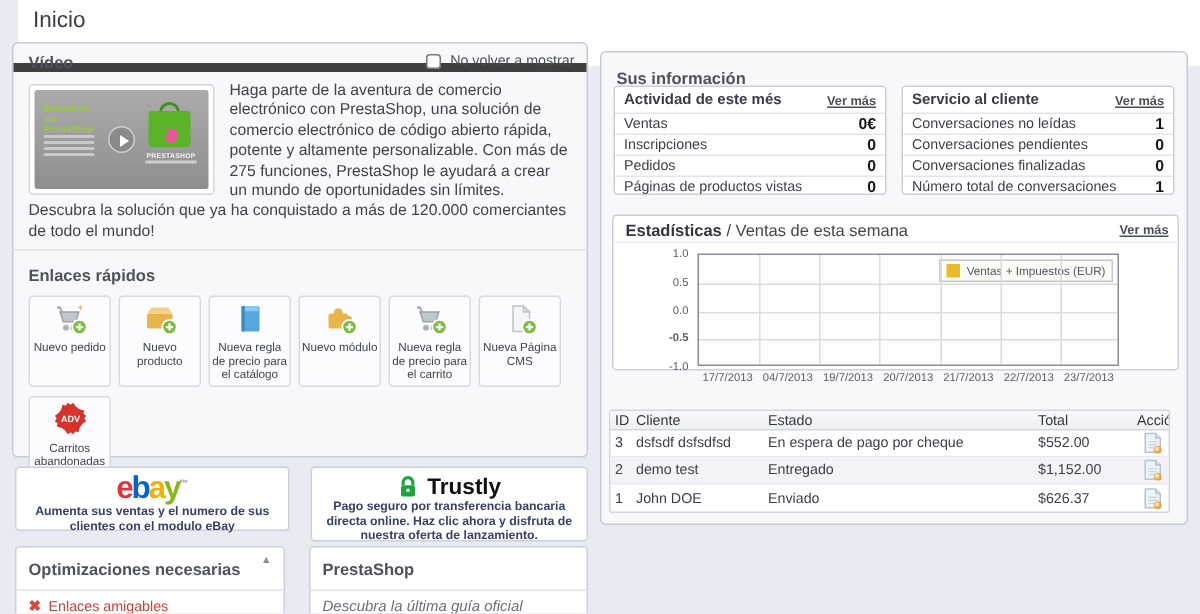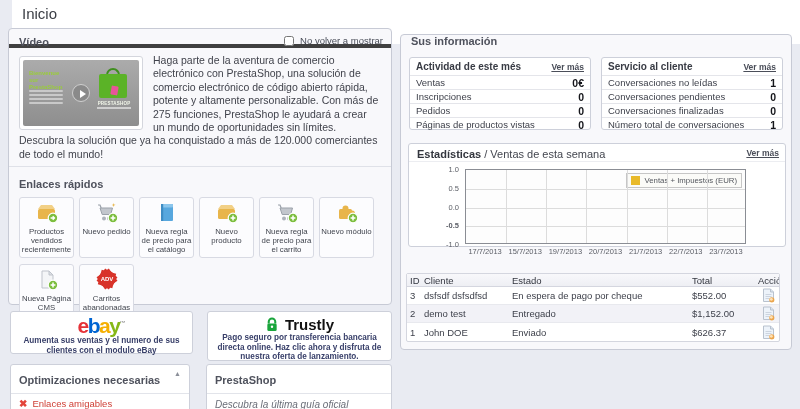--- a/index.html
+++ b/index.html
@@ -8,21 +8,21 @@
   #app { position:relative; width:800px; height:409px; overflow:hidden; background:#E9EBF2; }
 
   .topbar { position:absolute; left:12px; top:0; width:800px; height:44px; background:#FFFFFF; }
   .page-title { position:absolute; left:10px; top:5px; font-size:15px; color:#3B3E45; }
 
   .panel { position:absolute; background:#F8F8FB; border:1px solid #C7CAD5; border-radius:4px; }
   .sec-hd { font-weight:bold; font-size:11px; color:#4F525D; }
 
   
   #left-panel { left:8px; top:28px; width:384px; height:277px; }
-  .lp-hd { position:relative; height:19px; border-bottom:4px solid #404040; }
+  .lp-hd { position:relative; height:19px; border-bottom:6px solid #404040; }
   .lp-hd .sec-hd { position:absolute; left:10px; top:7px; }
   .dismiss { position:absolute; right:8px; top:6px; font-size:9.5px; color:#4A4E59; display:flex; align-items:center; gap:6px; }
   .dismiss input { width:10px; height:10px; }
 
   .video-body { padding:6px 10px 0 10px; overflow:hidden; }
   .thumb { float:left; width:124px; height:74px; background:#FFFFFF; border:1px solid #D4D6DD; border-radius:3px; padding:3px; margin:2px 10px 2px 0; position:relative; cursor:pointer; }
   .thumb-inner { position:relative; width:100%; height:100%; border-radius:2px; background:linear-gradient(#ABABAB,#8E8E8E); overflow:hidden; }
   .thumb-title { position:absolute; left:6px; top:10px; font-size:6px; line-height:7px; font-weight:bold; color:#9ACC3C; width:40px; }
   .thumb-lines { position:absolute; left:6px; top:30px; width:34px; }
   .thumb-lines div { height:2px; background:#C9C9C9; margin-bottom:2px; border-radius:1px; }
@@ -56,21 +56,21 @@
   #opt-box { left:10px; top:364px; width:180px; height:70px; }
   #ps-box { left:206px; top:364px; width:186px; height:70px; }
   .smallbox-hd { position:relative; padding:5px 8px; border-bottom:1px solid #E2E4EA; }
   .collapse-arrow { position:absolute; right:8px; top:5px; font-size:7px; color:#8B8F99; cursor:pointer; }
   .opt-item { display:flex; align-items:center; gap:5px; padding:4px 8px 0 8px; font-size:9.5px; color:#CF4036; cursor:pointer; }
   .x-icon { color:#E3443A; font-size:10px; font-weight:bold; }
   .ps-sub { font-style:italic; font-size:10px; color:#6A6E78; padding:5px 8px 3px 8px; }
 
   
   #right-panel { left:400px; top:34px; width:392px; height:316px; }
-  #right-panel > .sec-hd { position:absolute; left:10px; top:0; }
+  #right-panel > .sec-hd { position:absolute; left:10px; top:12px; }
 
   .statbox { position:absolute; top:22px; width:182px; height:73px; background:#fff; border:1px solid #CDD0DA; border-radius:3px; }
   #activity-box { left:8px; }
   #service-box { right:8px; }
   .statbox-hd { position:relative; height:17px; }
   .statbox-hd .t { position:absolute; left:6px; top:3px; font-size:10px; font-weight:bold; color:#383B44; }
   .vermas { position:absolute; right:6px; top:4px; font-size:8.5px; font-weight:bold; color:#4A4E59; text-decoration:underline; cursor:pointer; }
   .stat-row { height:14px; border-top:1px solid #E4E5EA; display:flex; justify-content:space-between; align-items:center; padding:0 6px; }
   .stat-row .lbl { font-size:9.5px; color:#3C3F49; }
   .stat-row .val { font-size:10.5px; font-weight:bold; color:#14151A; }
@@ -139,76 +139,67 @@
         </div>
       </div>
       <div class="video-text">Haga parte de la aventura de comercio electrónico con PrestaShop, una solución de comercio electrónico de código abierto rápida, potente y altamente personalizable. Con más de 275 funciones, PrestaShop le ayudará a crear un mundo de oportunidades sin límites. Descubra la solución que ya ha conquistado a más de 120.000 comerciantes de todo el mundo!</div>
     </div>
     <div class="ql-hd">
       <span class="sec-hd">Enlaces rápidos</span>
     </div>
     <div class="tiles" id="tiles">
         <div class="tile">
           <div class="tile-icon"><svg width="26" height="26" viewBox="0 0 26 26">
-              <rect x="4" y="9" width="17" height="10" rx="1.5" fill="#E8B54B"></rect>
-              <path d="M4 9l3-4h11l3 4z" fill="#F2D086"></path>
-              <circle cx="19" cy="18" r="4.8" fill="#7CBE3E" stroke="#fff" stroke-width="1.2"></circle>
-              <path d="M16.6 18h3.6m-1.5-1.7l1.8 1.7-1.8 1.7" stroke="#fff" stroke-width="1.3" fill="none"></path>
-            </svg></div>
-          <div class="tile-label">Productos vendidos recientemente</div>
-        </div>
-        <div class="tile">
-          <div class="tile-icon"><svg width="26" height="26" viewBox="0 0 26 26">
               <path d="M6 8h12.5l-1.8 6.5H8.2z" fill="#C2C6CD" stroke="#9BA1AA"></path>
               <circle cx="10" cy="18.5" r="2" fill="#AEB3BB"></circle>
               <circle cx="15" cy="18.5" r="2" fill="#AEB3BB"></circle>
               <path d="M4 5h2l1.2 3" stroke="#9BA1AA" stroke-width="1.2" fill="none"></path>
               <path d="M19.5 3l.5 1.4 1.5.4-1.4.6-.4 1.6-.6-1.5-1.4-.5 1.4-.5z" fill="#E8B54B"></path>
               <circle cx="19" cy="18" r="4.8" fill="#7CBE3E" stroke="#fff" stroke-width="1.2"></circle>
               <path d="M19 15.6v4.8M16.6 18h4.8" stroke="#fff" stroke-width="1.5"></path>
             </svg></div>
           <div class="tile-label">Nuevo pedido</div>
         </div>
         <div class="tile">
           <div class="tile-icon"><svg width="26" height="26" viewBox="0 0 26 26">
-              <rect x="7" y="4" width="12" height="17" rx="1" fill="#57A7DE"></rect>
-              <rect x="7" y="4" width="12" height="3.5" rx="1" fill="#8CC6EC"></rect>
-              <rect x="7" y="4" width="2.2" height="17" fill="#3E8CC4"></rect>
-            </svg></div>
-          <div class="tile-label">Nueva regla de precio para el catálogo</div>
-        </div>
-        <div class="tile">
-          <div class="tile-icon"><svg width="26" height="26" viewBox="0 0 26 26">
               <rect x="4" y="9" width="17" height="10" rx="1.5" fill="#E8B54B"></rect>
               <path d="M4 9l3-4h11l3 4z" fill="#F2D086"></path>
               <circle cx="19" cy="18" r="4.8" fill="#7CBE3E" stroke="#fff" stroke-width="1.2"></circle>
               <path d="M19 15.6v4.8M16.6 18h4.8" stroke="#fff" stroke-width="1.5"></path>
             </svg></div>
           <div class="tile-label">Nuevo producto</div>
+        </div>
+        <div class="tile">
+          <div class="tile-icon"><svg width="26" height="26" viewBox="0 0 26 26">
+              <rect x="7" y="4" width="12" height="17" rx="1" fill="#57A7DE"></rect>
+              <rect x="7" y="4" width="12" height="3.5" rx="1" fill="#8CC6EC"></rect>
+              <rect x="7" y="4" width="2.2" height="17" fill="#3E8CC4"></rect>
+            </svg></div>
+          <div class="tile-label">Nueva regla de precio para el catálogo</div>
+        </div>
+        <div class="tile">
+          <div class="tile-icon"><svg width="26" height="26" viewBox="0 0 26 26">
+              <rect x="5" y="9" width="13" height="10" rx="1.5" fill="#E8B54B"></rect>
+              <circle cx="11.5" cy="8.5" r="3" fill="#E8B54B"></circle>
+              <circle cx="18" cy="13.5" r="3" fill="#E8B54B"></circle>
+              <circle cx="19" cy="18" r="4.8" fill="#7CBE3E" stroke="#fff" stroke-width="1.2"></circle>
+              <path d="M19 15.6v4.8M16.6 18h4.8" stroke="#fff" stroke-width="1.5"></path>
+            </svg></div>
+          <div class="tile-label">Nuevo módulo</div>
         </div>
         <div class="tile">
           <div class="tile-icon"><svg width="26" height="26" viewBox="0 0 26 26">
               <path d="M6 8h12.5l-1.8 6.5H8.2z" fill="#C2C6CD" stroke="#9BA1AA"></path>
               <circle cx="10" cy="18.5" r="2" fill="#AEB3BB"></circle>
               <circle cx="15" cy="18.5" r="2" fill="#AEB3BB"></circle>
               <path d="M4 5h2l1.2 3" stroke="#9BA1AA" stroke-width="1.2" fill="none"></path>
               <circle cx="19" cy="18" r="4.8" fill="#7CBE3E" stroke="#fff" stroke-width="1.2"></circle>
               <path d="M19 15.6v4.8M16.6 18h4.8" stroke="#fff" stroke-width="1.5"></path>
             </svg></div>
           <div class="tile-label">Nueva regla de precio para el carrito</div>
-        </div>
-        <div class="tile">
-          <div class="tile-icon"><svg width="26" height="26" viewBox="0 0 26 26">
-              <rect x="5" y="9" width="13" height="10" rx="1.5" fill="#E8B54B"></rect>
-              <circle cx="11.5" cy="8.5" r="3" fill="#E8B54B"></circle>
-              <circle cx="18" cy="13.5" r="3" fill="#E8B54B"></circle>
-              <circle cx="19" cy="18" r="4.8" fill="#7CBE3E" stroke="#fff" stroke-width="1.2"></circle>
-              <path d="M19 15.6v4.8M16.6 18h4.8" stroke="#fff" stroke-width="1.5"></path>
-            </svg></div>
-          <div class="tile-label">Nuevo módulo</div>
         </div>
         <div class="tile">
           <div class="tile-icon"><svg width="26" height="26" viewBox="0 0 26 26">
               <path d="M8 4h7l4 4v13H8z" fill="#F4F5F7" stroke="#BFC3CB"></path>
               <path d="M15 4v4h4z" fill="#DDE0E5" stroke="#BFC3CB"></path>
               <circle cx="19" cy="18" r="4.8" fill="#7CBE3E" stroke="#fff" stroke-width="1.2"></circle>
               <path d="M19 15.6v4.8M16.6 18h4.8" stroke="#fff" stroke-width="1.5"></path>
             </svg></div>
           <div class="tile-label">Nueva Página CMS</div>
         </div>
@@ -339,21 +330,21 @@
           <div class="gl-v" style="left: 120.4px;"></div>
           <div class="gl-v" style="left: 160.6px;"></div>
           <div class="gl-v" style="left: 200.7px;"></div>
           <div class="gl-v" style="left: 240.9px;"></div>
           <div class="gl-h" style="top: 18.8px;"></div>
           <div class="gl-h" style="top: 37.5px;"></div>
           <div class="gl-h" style="top: 56.3px;"></div>
         </div>
       <div id="chart-xlabels">
           <div style="left: 20.1px;">17/7/2013</div>
-          <div style="left: 60.2px;">15/7/2013</div>
+          <div style="left: 60.2px;">04/7/2013</div>
           <div style="left: 100.4px;">19/7/2013</div>
           <div style="left: 140.5px;">20/7/2013</div>
           <div style="left: 180.6px;">21/7/2013</div>
           <div style="left: 220.8px;">22/7/2013</div>
           <div style="left: 260.9px;">23/7/2013</div>
         </div>
     </div>
 
     <div id="orders-table">
       <div class="tr thead" id="orders-head">

